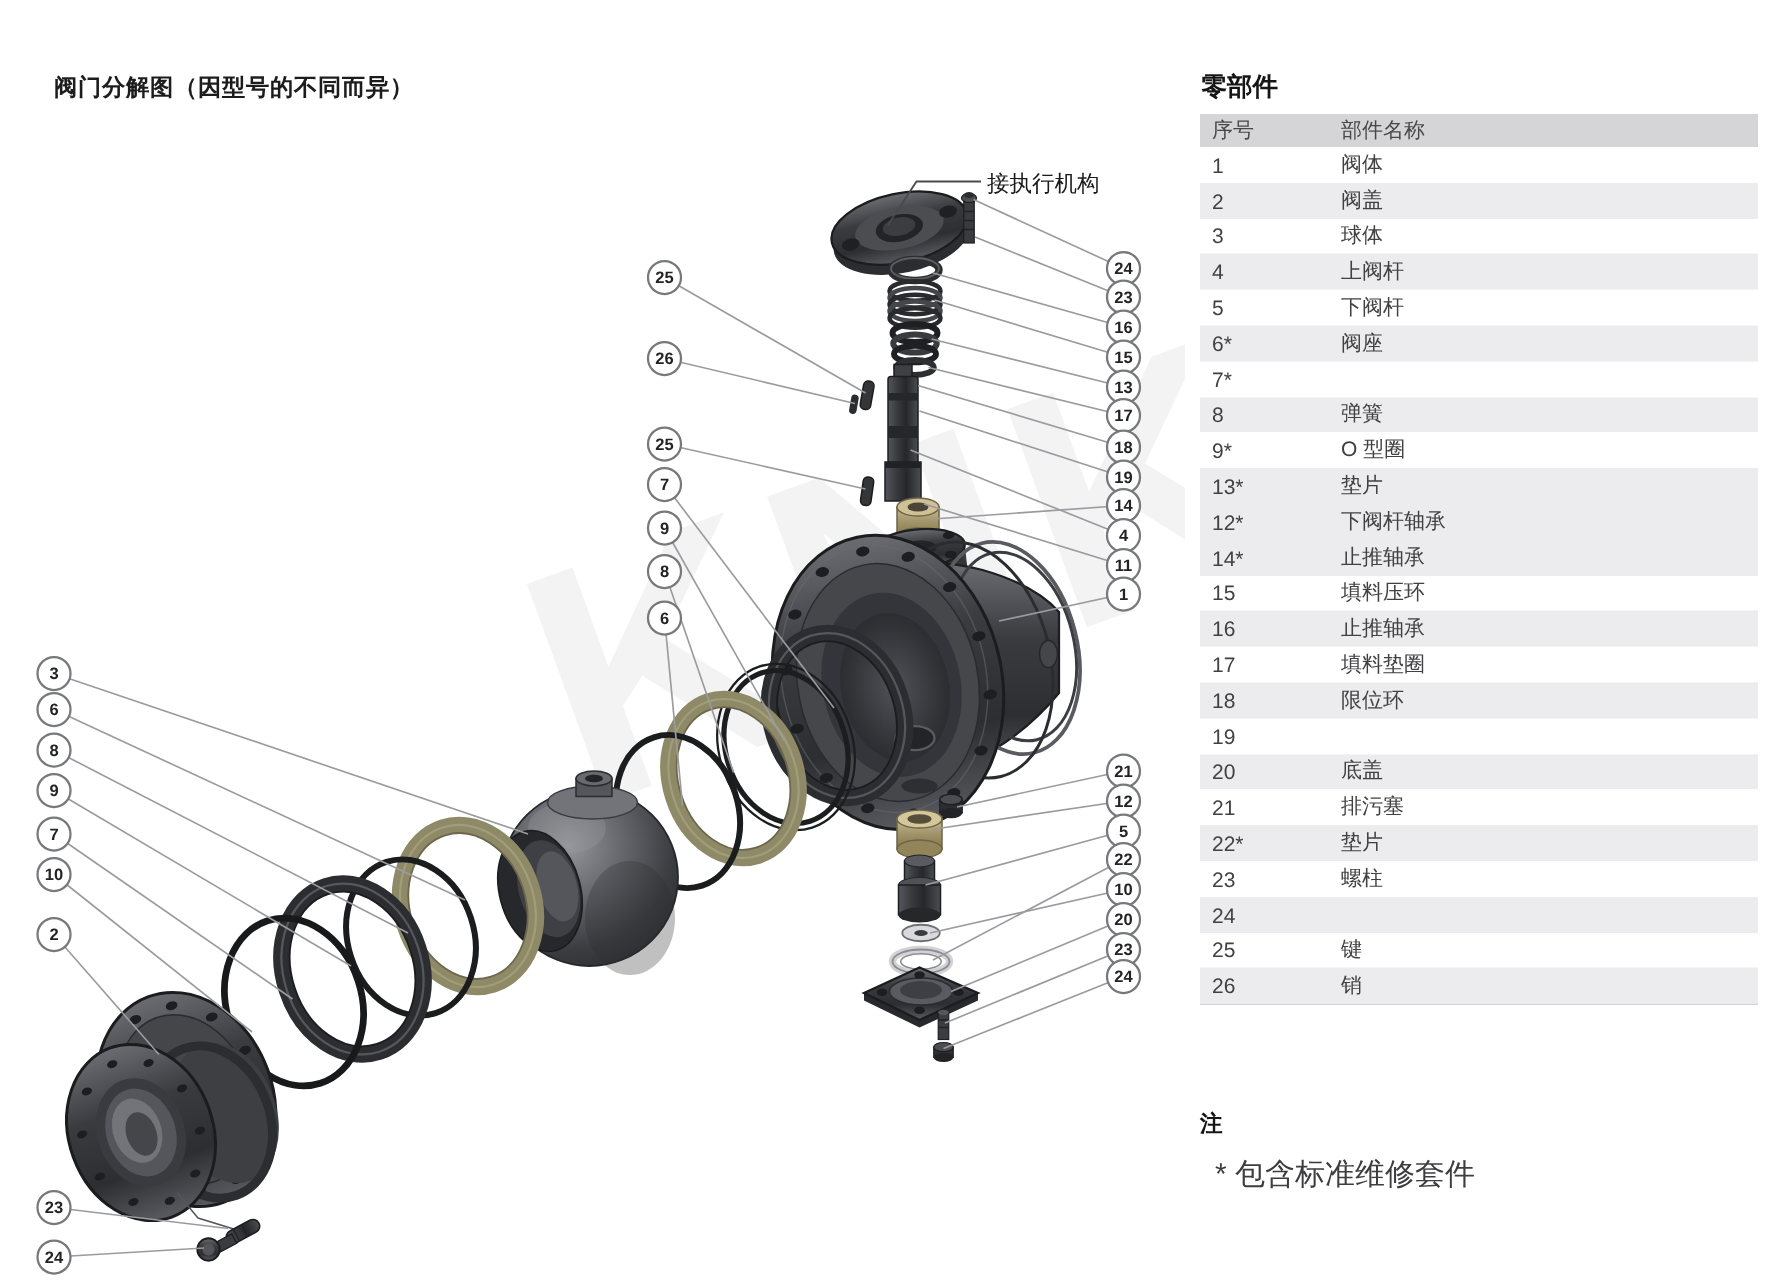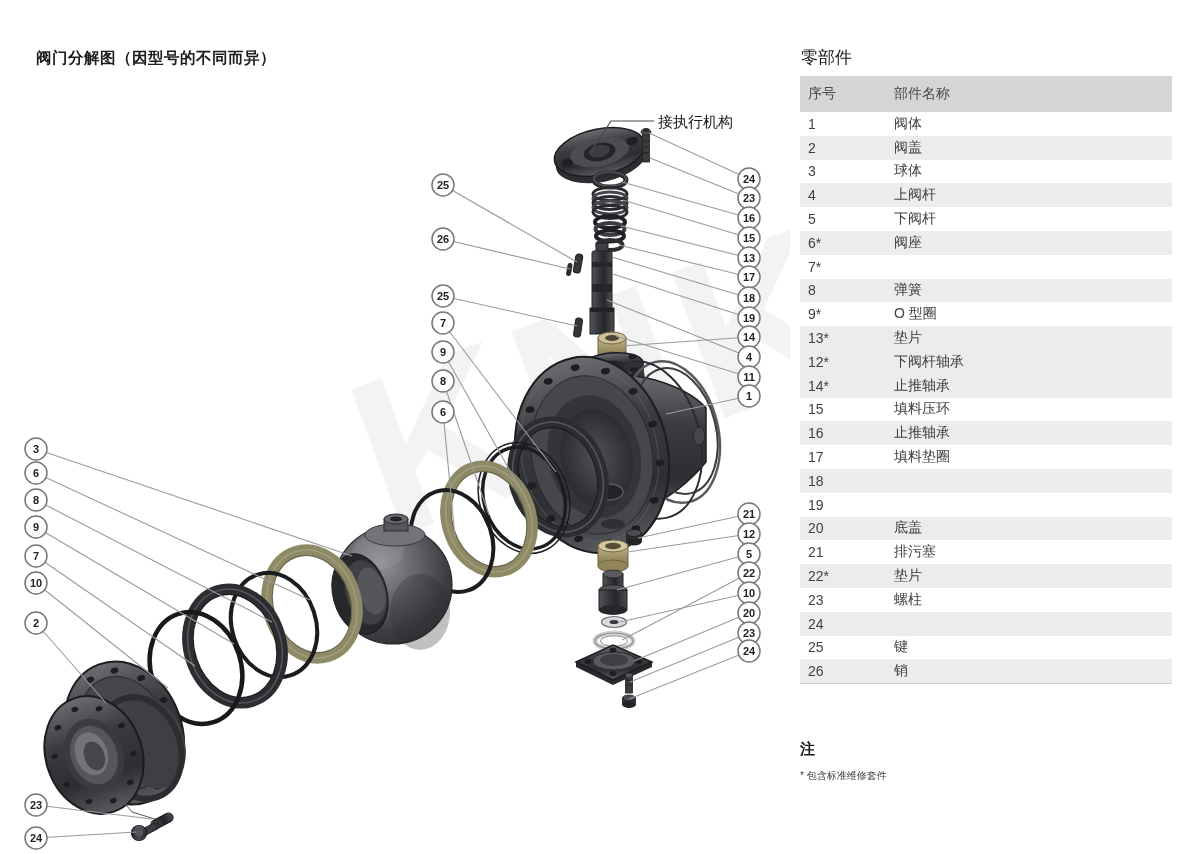--- a/index.html
+++ b/index.html
@@ -2,30 +2,30 @@
 <html><head>
 <meta charset="utf-8">
 <style>
   html,body{margin:0;padding:0;background:#ffffff;}
   .stage{position:relative;width:1181px;height:854px;background:#ffffff;overflow:hidden;
          font-family:"Liberation Sans",sans-serif;border-radius:21px;}
   .page-title{position:absolute;left:36px;top:48px;margin:0;font-size:15.5px;font-weight:700;
               color:#1c1c1c;letter-spacing:0.5px;}
   #diagram{position:absolute;left:0;top:0;}
   .parts-panel{position:absolute;left:800px;top:46px;width:372px;color:#3d3d3f;}
-  .parts-panel h2{margin:0 0 7px 1px;font-size:17px;font-weight:400;color:#151515;}
-  .phead{display:grid;grid-template-columns:86px 1fr;background:#d5d5d8;height:36px;
+  .parts-panel h2{margin:0 0 7px 1px;font-size:17px;font-weight:700;color:#151515;}
+  .phead{display:grid;grid-template-columns:86px 1fr;background:#d5d5d8;height:22px;
          align-items:center;padding-left:8px;font-size:14px;color:#48484a;}
   .prow{display:grid;grid-template-columns:86px 1fr;height:23.8px;align-items:center;
         padding-left:8px;font-size:14px;color:#414143;}
   .prow.alt{background:#ececef;}
   #rows{border-bottom:1px solid #d2d2d5;}
   .note{position:absolute;left:800px;top:740px;color:#3d3d3f;}
   .note h3{margin:0 0 10px 0;font-size:15px;font-weight:700;color:#161616;}
-  .note p{margin:0;font-size:10px;}
+  .note p{margin:10px;font-size:20px;}
 </style>
 </head>
 <body>
 
 <div class="stage">
 
   <h1 class="page-title">阀门分解图（因型号的不同而异）</h1>
 
   <svg id="diagram" width="790" height="854" viewBox="0 0 790 854">
     <defs>
@@ -577,20 +577,21 @@
         <div class="prow alt">
           <span>16</span>
           <span>止推轴承</span>
         </div>
         <div class="prow">
           <span>17</span>
           <span>填料垫圈</span>
         </div>
         <div class="prow alt">
           <span>18</span>
+          <span>限位环</span>
         </div>
         <div class="prow">
           <span>19</span>
         </div>
         <div class="prow alt">
           <span>20</span>
           <span>底盖</span>
         </div>
         <div class="prow">
           <span>21</span>

